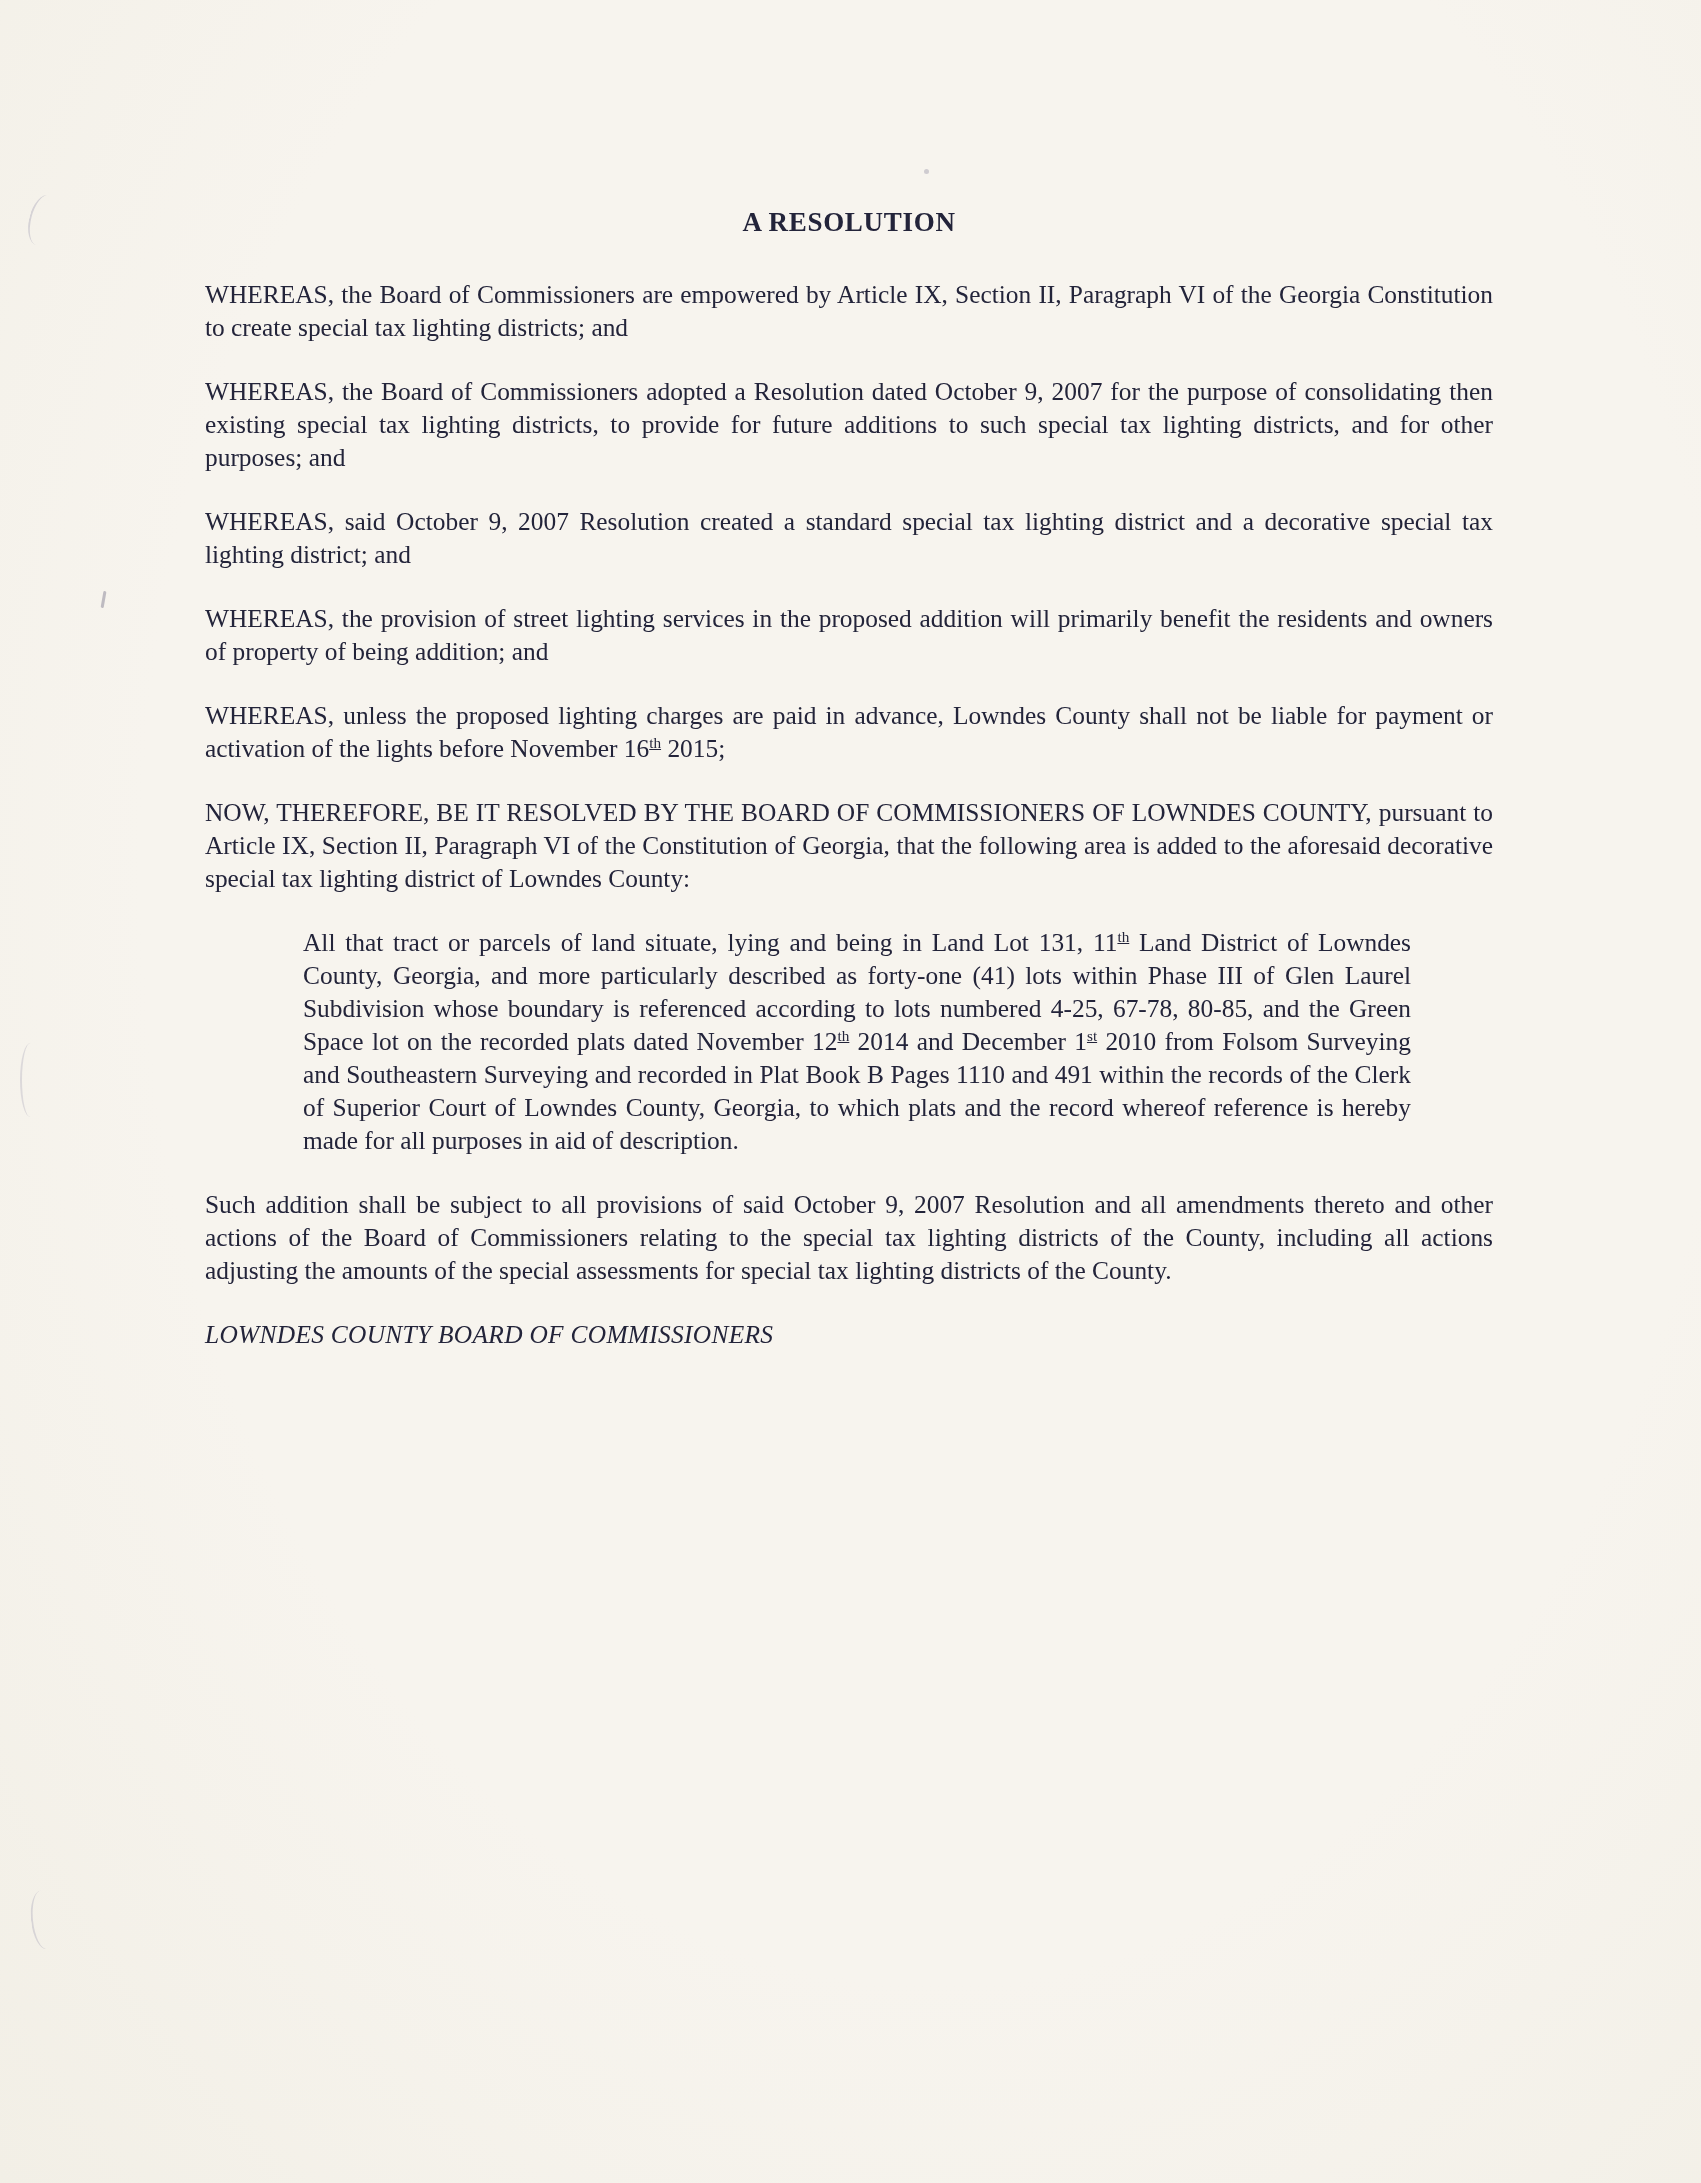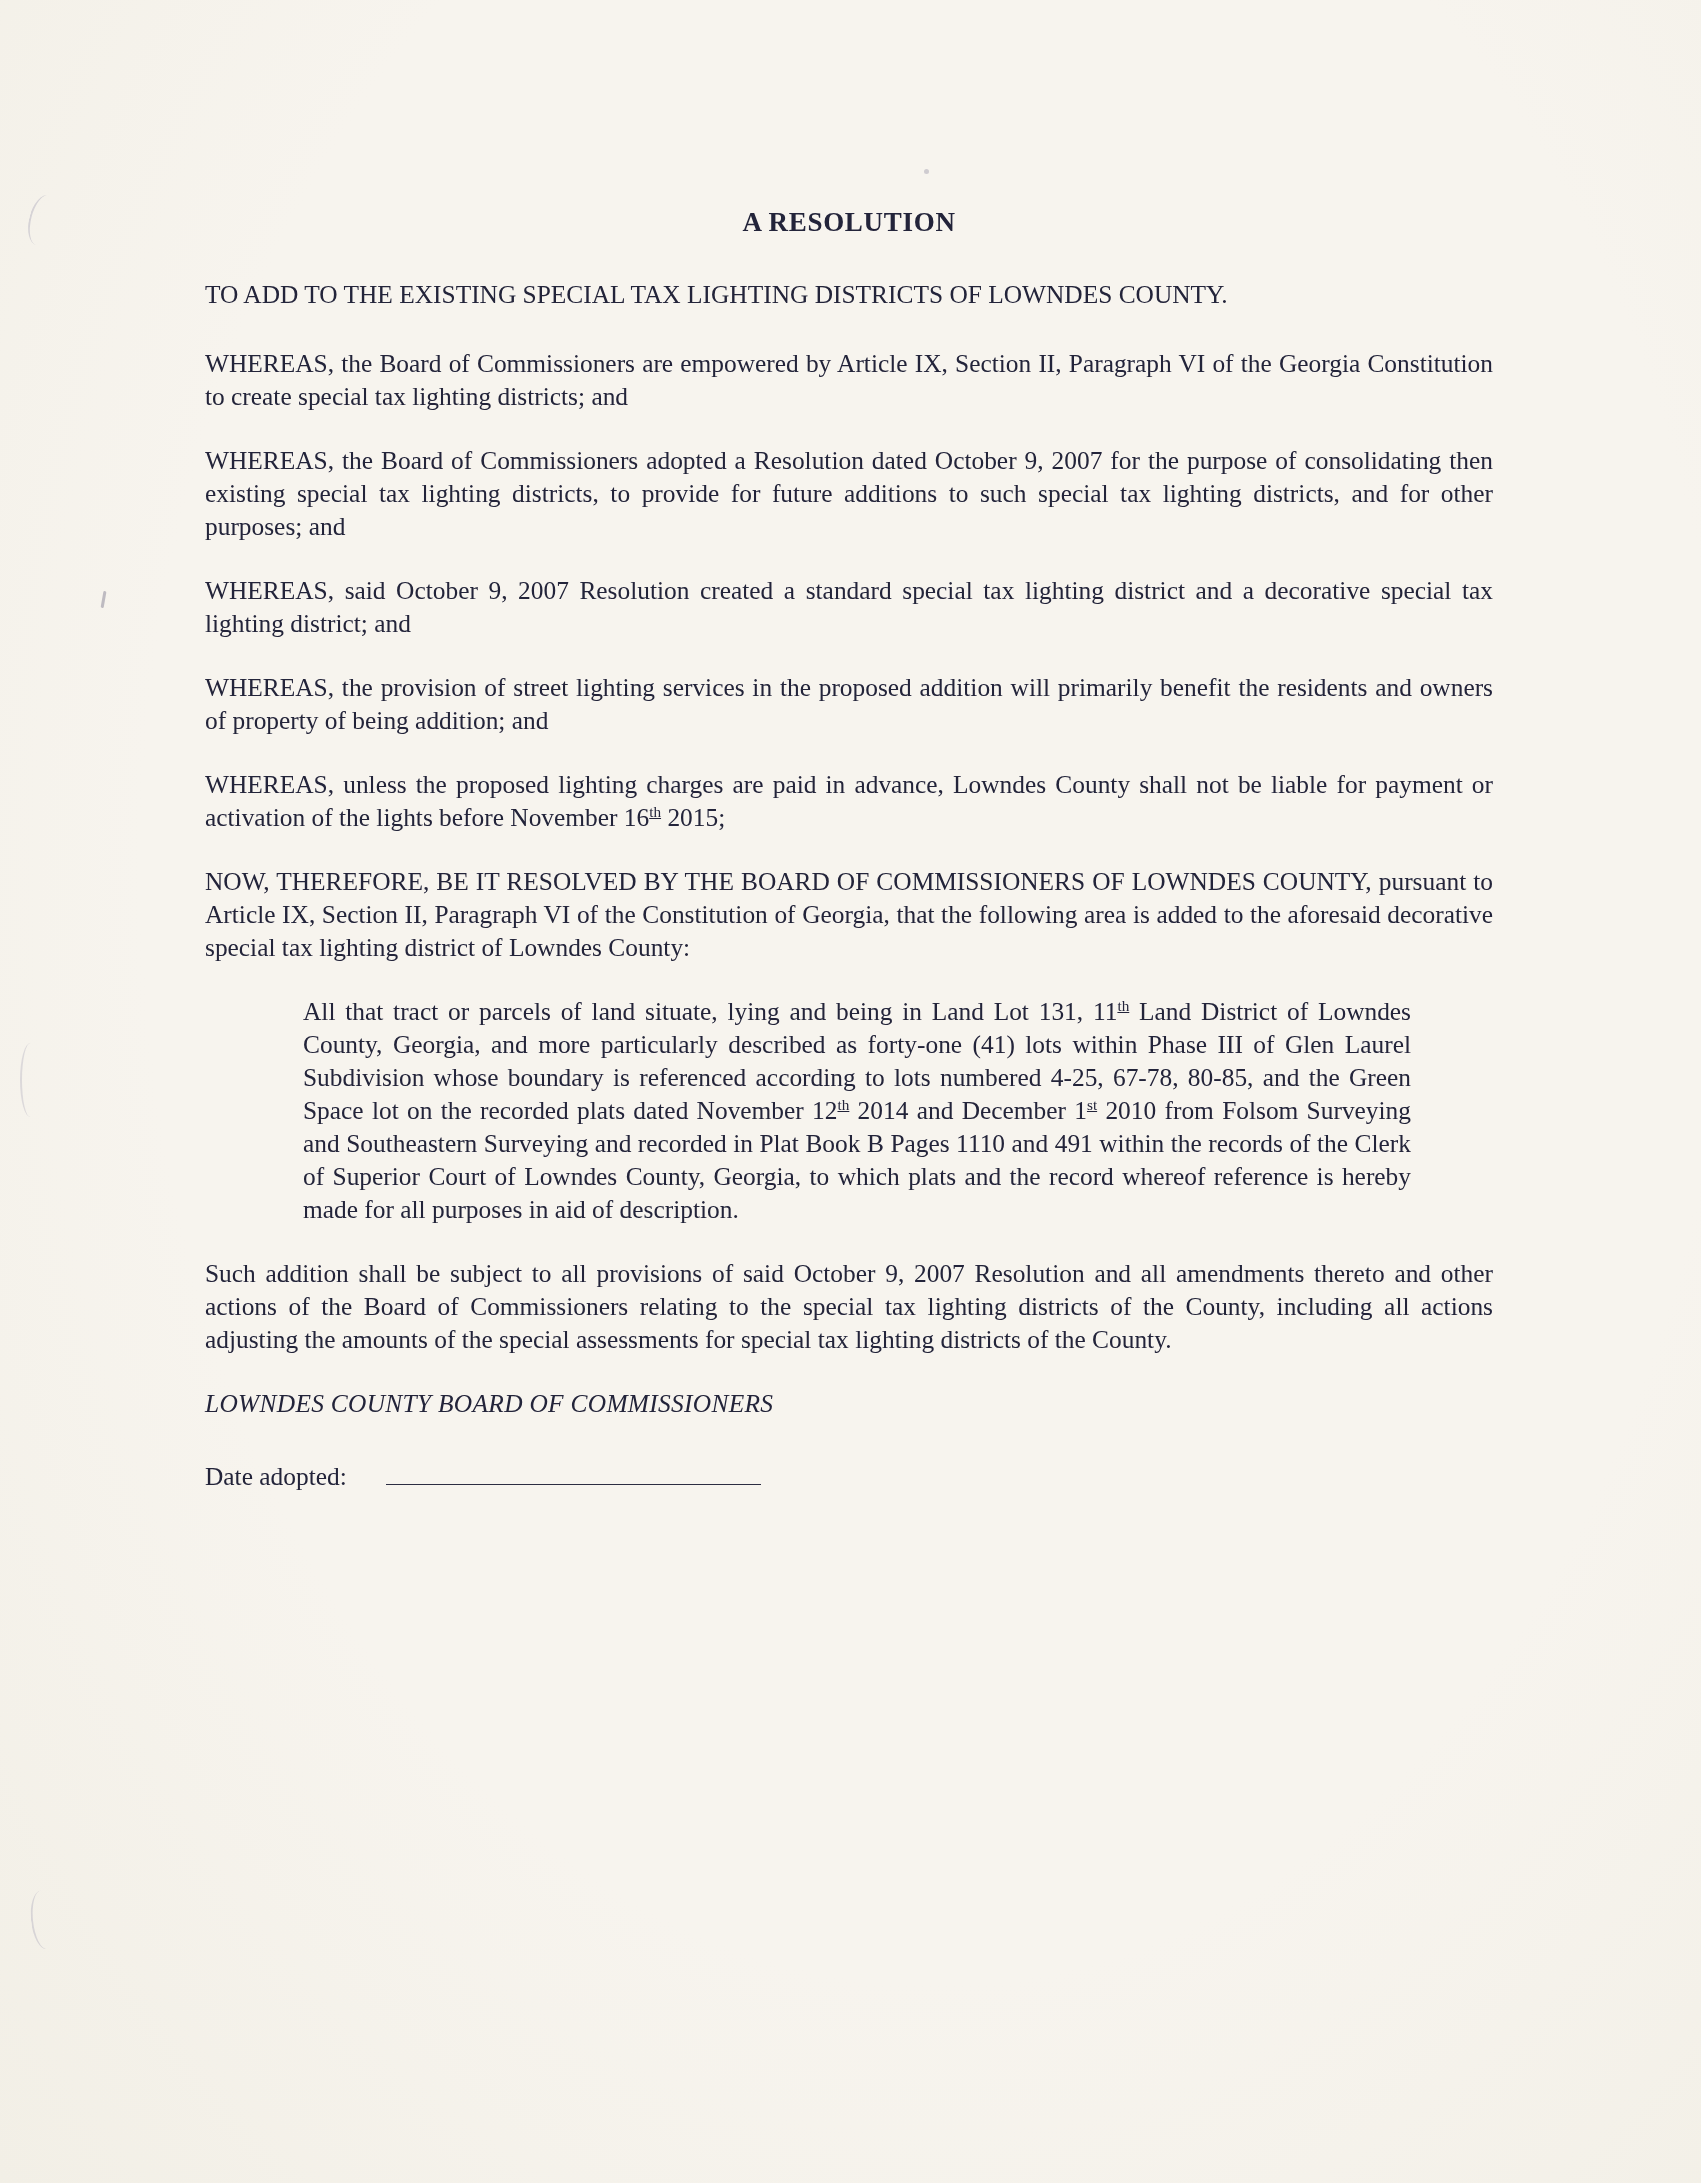--- a/index.html
+++ b/index.html
@@ -85,21 +85,20 @@
   .tick1 { left: 102px; top: 591px; width: 2.7px; height: 17.4px; background: #8f8c9c; opacity: 0.55; transform: rotate(10deg); border-radius: 1.3px; }
   .dot1 { left: 924px; top: 169px; width: 5.4px; height: 5.4px; background: #b4b1bd; border-radius: 50%; opacity: 0.6; }
 </style>
 </head>
 <body>
 
 <div class="page">
 
   <h1 class="doc-title">A RESOLUTION</h1>
 
-  <p class="subtitle">TO ADD TO THE EXISTING SPECIAL TAX LIGHTING DISTRICTS OF LOWNDES COUNTY.</p>
 
   <p class="par">WHEREAS, the Board of Commissioners are empowered by Article IX, Section II, Paragraph VI of the Georgia Constitution to create special tax lighting districts; and</p>
 
   <p class="par">WHEREAS, the Board of Commissioners adopted a Resolution dated October 9, 2007 for the purpose of consolidating then existing special tax lighting districts, to provide for future additions to such special tax lighting districts, and for other purposes; and</p>
 
   <p class="par">WHEREAS, said October 9, 2007 Resolution created a standard special tax lighting district and a decorative special tax lighting district; and</p>
 
 
   <p class="par">WHEREAS, the provision of street lighting services in the proposed addition will primarily benefit the residents and owners of property of being addition; and</p>
 
@@ -110,21 +109,20 @@
   <p class="par legal"><span>All that tract or parcels of land situate, lying and being in Land Lot 131, 11</span><sup class="sup">th</sup><span> Land District of Lowndes County, Georgia, and more particularly described as forty-one (41) lots within Phase III of Glen Laurel Subdivision whose boundary is referenced according to lots numbered 4-25, 67-78, 80-85, and the Green Space lot on the recorded plats dated November 12</span><sup class="sup">th</sup><span> 2014 and December 1</span><sup class="sup">st</sup><span> 2010 from Folsom Surveying and Southeastern Surveying and recorded in Plat Book B Pages 1110 and 491 within the records of the Clerk of Superior Court of Lowndes County, Georgia, to which plats and the record whereof reference is hereby made for all purposes in aid of description.</span></p>
 
   <p class="par">Such addition shall be subject to all provisions of said October 9, 2007 Resolution and all amendments thereto and other actions of the Board of Commissioners relating to the special tax lighting districts of the County, including all actions adjusting the amounts of the special assessments for special tax lighting districts of the County.</p>
 
 
   <p class="par noj board">LOWNDES COUNTY BOARD OF COMMISSIONERS</p>
 
   <div class="attest">
   </div>
 
-  <div class="date-row"><span>Date adopted:</span><span class="sig-line date-line"></span></div>
 
   <div class="artifact arc arc1"></div>
   <div class="artifact arc arc2"></div>
   <div class="artifact arc arc3"></div>
   <div class="artifact tick1"></div>
   <div class="artifact dot1"></div>
 
 </div>
 
 

